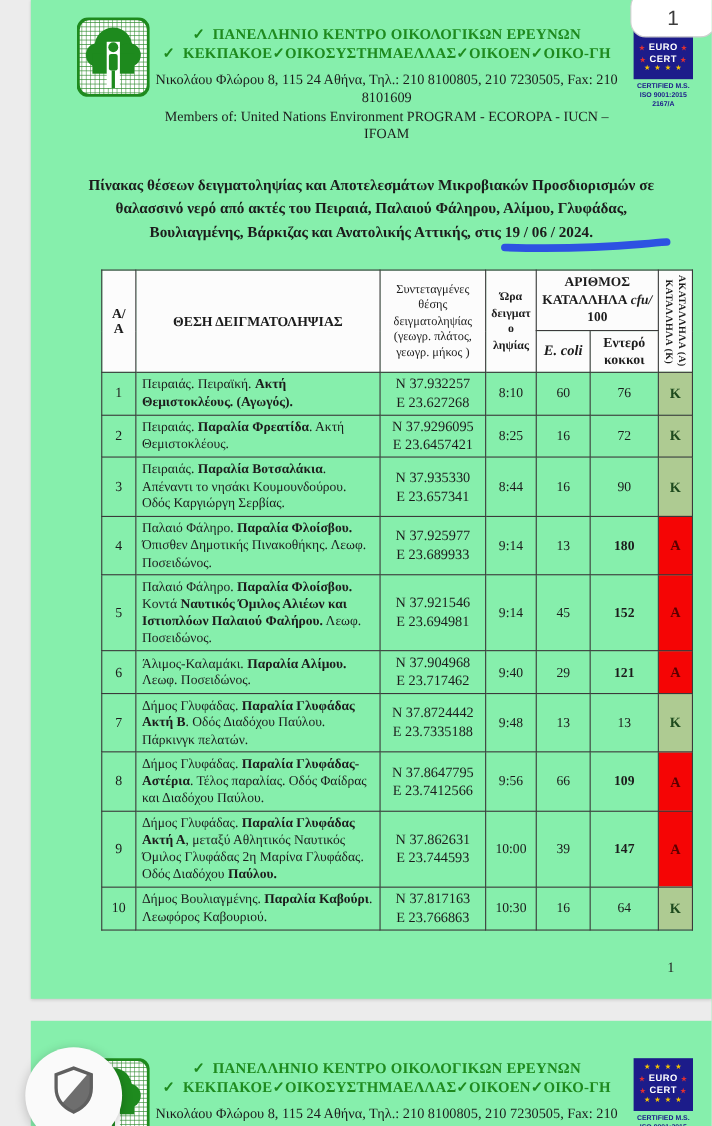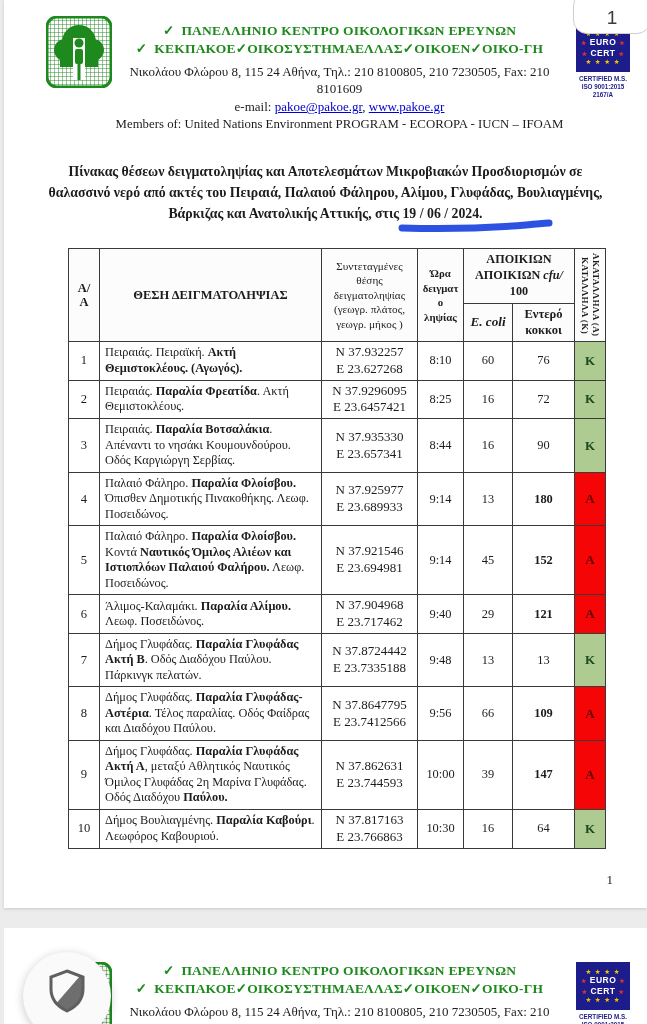--- a/index.html
+++ b/index.html
@@ -3,21 +3,21 @@
 <meta charset="utf-8">
 <style>
   * { margin:0; padding:0; box-sizing:border-box; }
   html,body { width:647px; height:1024px; }
   body {
     position:relative; overflow:hidden;
     background:#ececec;
     font-family:"Liberation Serif", serif;
     color:#1c1c1c;
   }
-  .page { position:absolute; left:4px; right:0; background:#ffffff; }
+  .page { position:absolute; left:28px; right:0; background:#86efac; }
   .page1 { top:0; height:908px; box-shadow:0 1px 3px rgba(0,0,0,.15); }
   .page2 { top:928px; height:96px; }
 
   
   .hdr { display:flex; padding:14px 6px 0 28px; }
   .logo-box { width:82px; flex:0 0 82px; padding-top:2px; padding-left:14px; }
   .hdr-mid { flex:1; text-align:center; padding-top:8px; }
   .badge-box { width:76px; flex:0 0 76px; padding-top:10px; text-align:center; }
 
   .org-line { color:var(--green,#1e8a1e); font-weight:bold; font-size:13.5px; line-height:1.32; letter-spacing:.2px; }
@@ -102,25 +102,20 @@
         <rect x="27" y="22" width="12" height="42" fill="#ffffff"></rect>
         <circle cx="33" cy="27" r="4.5" fill="#1e8a1e"></circle>
         <rect x="29" y="33" width="8" height="15" rx="2" fill="#1e8a1e"></rect>
         <rect x="31.5" y="48" width="3" height="16" fill="#1e8a1e"></rect>
       </svg>
     </div>
     <div class="hdr-mid">
       <div class="org-line"><span class="tick">✓</span><span>ΠΑΝΕΛΛΗΝΙΟ ΚΕΝΤΡΟ ΟΙΚΟΛΟΓΙΚΩΝ ΕΡΕΥΝΩΝ</span></div>
       <div class="org-line"><span class="tick">✓</span><span>ΚΕΚΠΑΚΟΕ✓ΟΙΚΟΣΥΣΤΗΜΑΕΛΛΑΣ✓ΟΙΚΟΕΝ✓ΟΙΚΟ-ΓΗ</span></div>
       <div class="addr"><span>Νικολάου Φλώρου 8, 115 24 Αθήνα, Τηλ.: 210 8100805, 210 7230505, Fax: 210</span><br><span>8101609</span></div>
-      <div class="email-line">
-        <span>e-mail:</span>
-        <a href="#">pakoe@pakoe.gr</a><span>,</span>
-        <a href="#">www.pakoe.gr</a>
-      </div>
       <div class="members">Members of:  United Nations Environment PROGRAM - ECOROPA - IUCN – IFOAM</div>
     </div>
     <div class="badge-box">
       <div class="eurocert">
         <div class="stars">★ ★ ★ ★</div>
         <div class="ec-word"><span class="rs">★</span> <span>EURO</span> <span class="rs">★</span></div>
         <div class="ec-word"><span class="rs">★</span> <span>CERT</span> <span class="rs">★</span></div>
         <div class="stars">★ ★ ★ ★</div>
       </div>
       <div class="cert-text">
@@ -155,21 +150,21 @@
       <tr>
         <th rowspan="2" class="h-no" style="white-space:pre-line">Α/
 Α</th>
         <th rowspan="2" class="h-loc">ΘΕΣΗ ΔΕΙΓΜΑΤΟΛΗΨΙΑΣ</th>
         <th rowspan="2" class="h-crd">Συντεταγμένες θέσης δειγματοληψίας (γεωγρ. πλάτος, γεωγρ. μήκος )</th>
         <th rowspan="2" class="h-time">Ώρα
 δειγματ
 ο
 ληψίας</th>
         <th colspan="2" class="h-col">
-          <span>ΑΠΟΙΚΙΩΝ ΑΠΟΙΚΙΩΝ</span><i>cfu/</i>
+          <span>ΑΡΙΘΜΟΣ ΚΑΤΑΛΛΗΛΑ</span><i>cfu/</i>
           <div>100</div>
         </th>
         <th rowspan="2">
           <div class="vwrap">
             <span class="vtext">ΚΑΤΑΛΛΗΛΑ (Κ)</span>
             <span class="vtext">ΑΚΑΤΑΛΛΗΛΑ (Α)</span>
           </div>
         </th>
       </tr>
       <tr>

